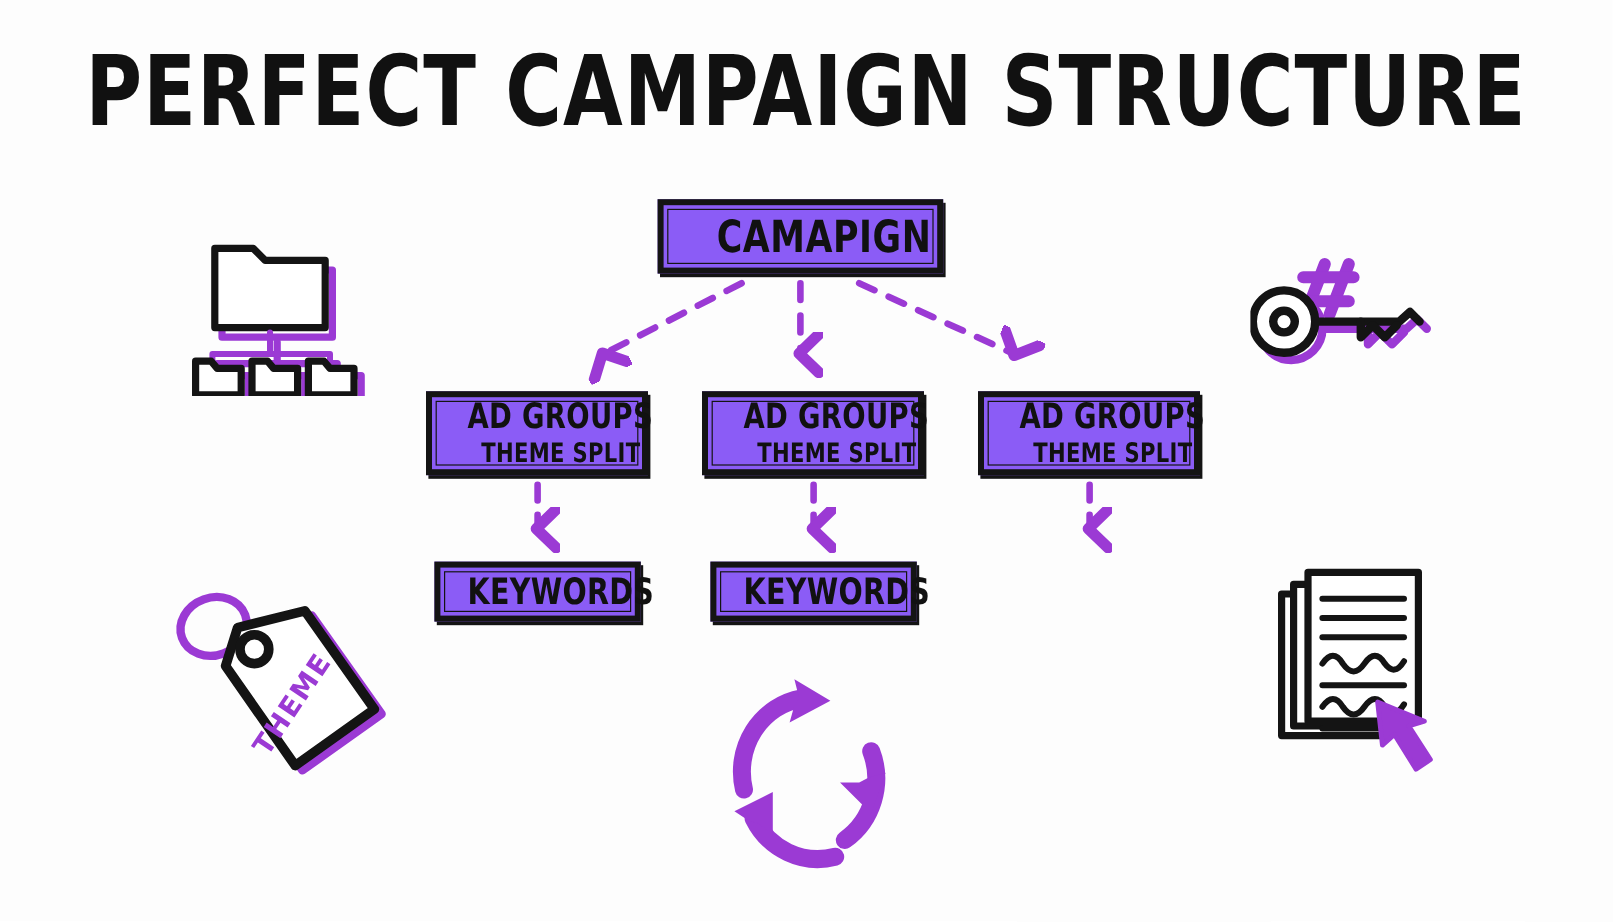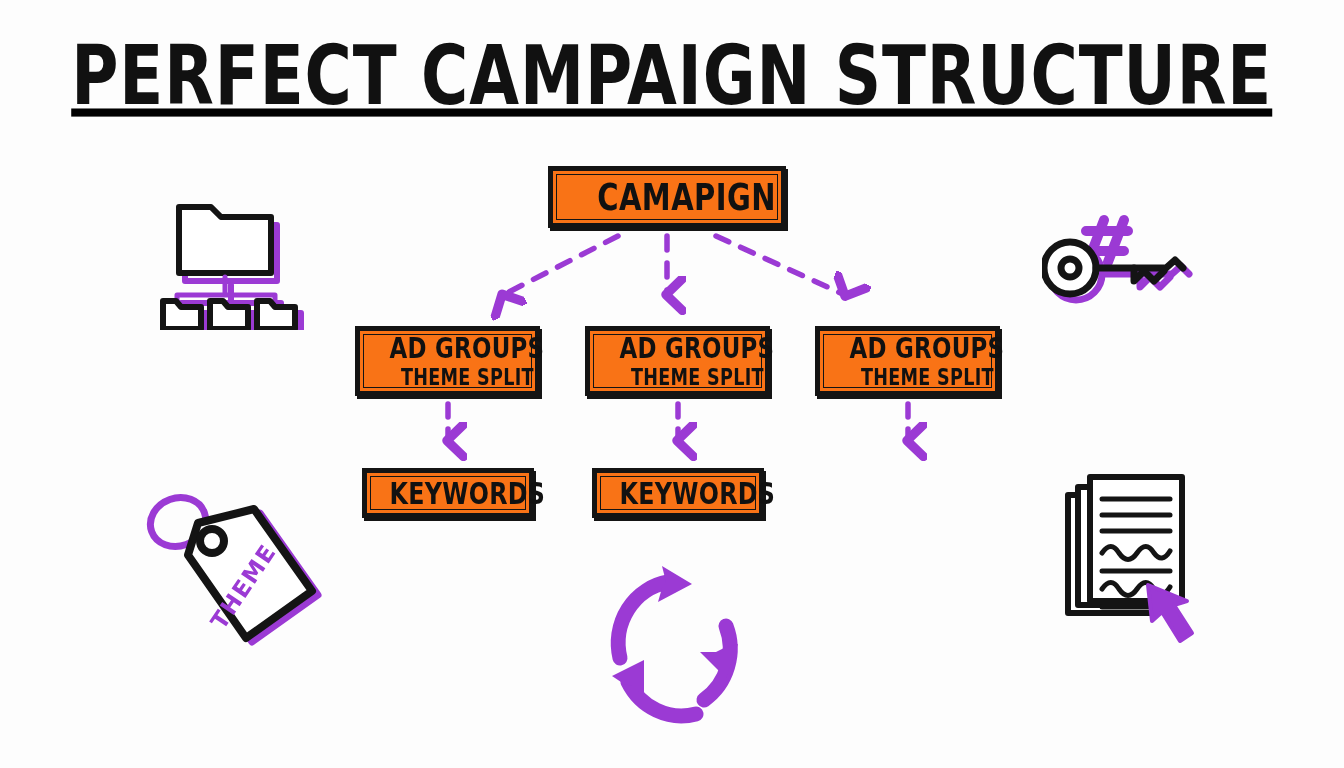--- a/index.html
+++ b/index.html
@@ -25,39 +25,38 @@
   #title-row {
     position: absolute;
     left: 0;
     top: 26px;
     width: 1344px;
     height: 100px;
     display: flex;
     align-items: center;
     justify-content: center;
     gap: 22px;
-    text-decoration: underline;
   }
   #page-title {
     font-family: "DejaVu Sans", sans-serif;
     font-weight: bold;
     font-size: 70px;
     line-height: 1;
     letter-spacing: 1px;
     color: #111111;
     white-space: nowrap;
     transform: scaleX(0.92) scaleY(1.16);
     transform-origin: center center;
   }
 
   
   .node {
     position: absolute;
     box-sizing: border-box;
-    background: #f97316;
+    background: #8b5cf6;
     border: 5px solid #141414;
     display: flex;
     flex-direction: column;
     align-items: center;
     justify-content: center;
     box-shadow: 2px 3px 0 0 #141414;
     padding-left: 39px;
   }
   .node .inner-line {
     position: absolute;

